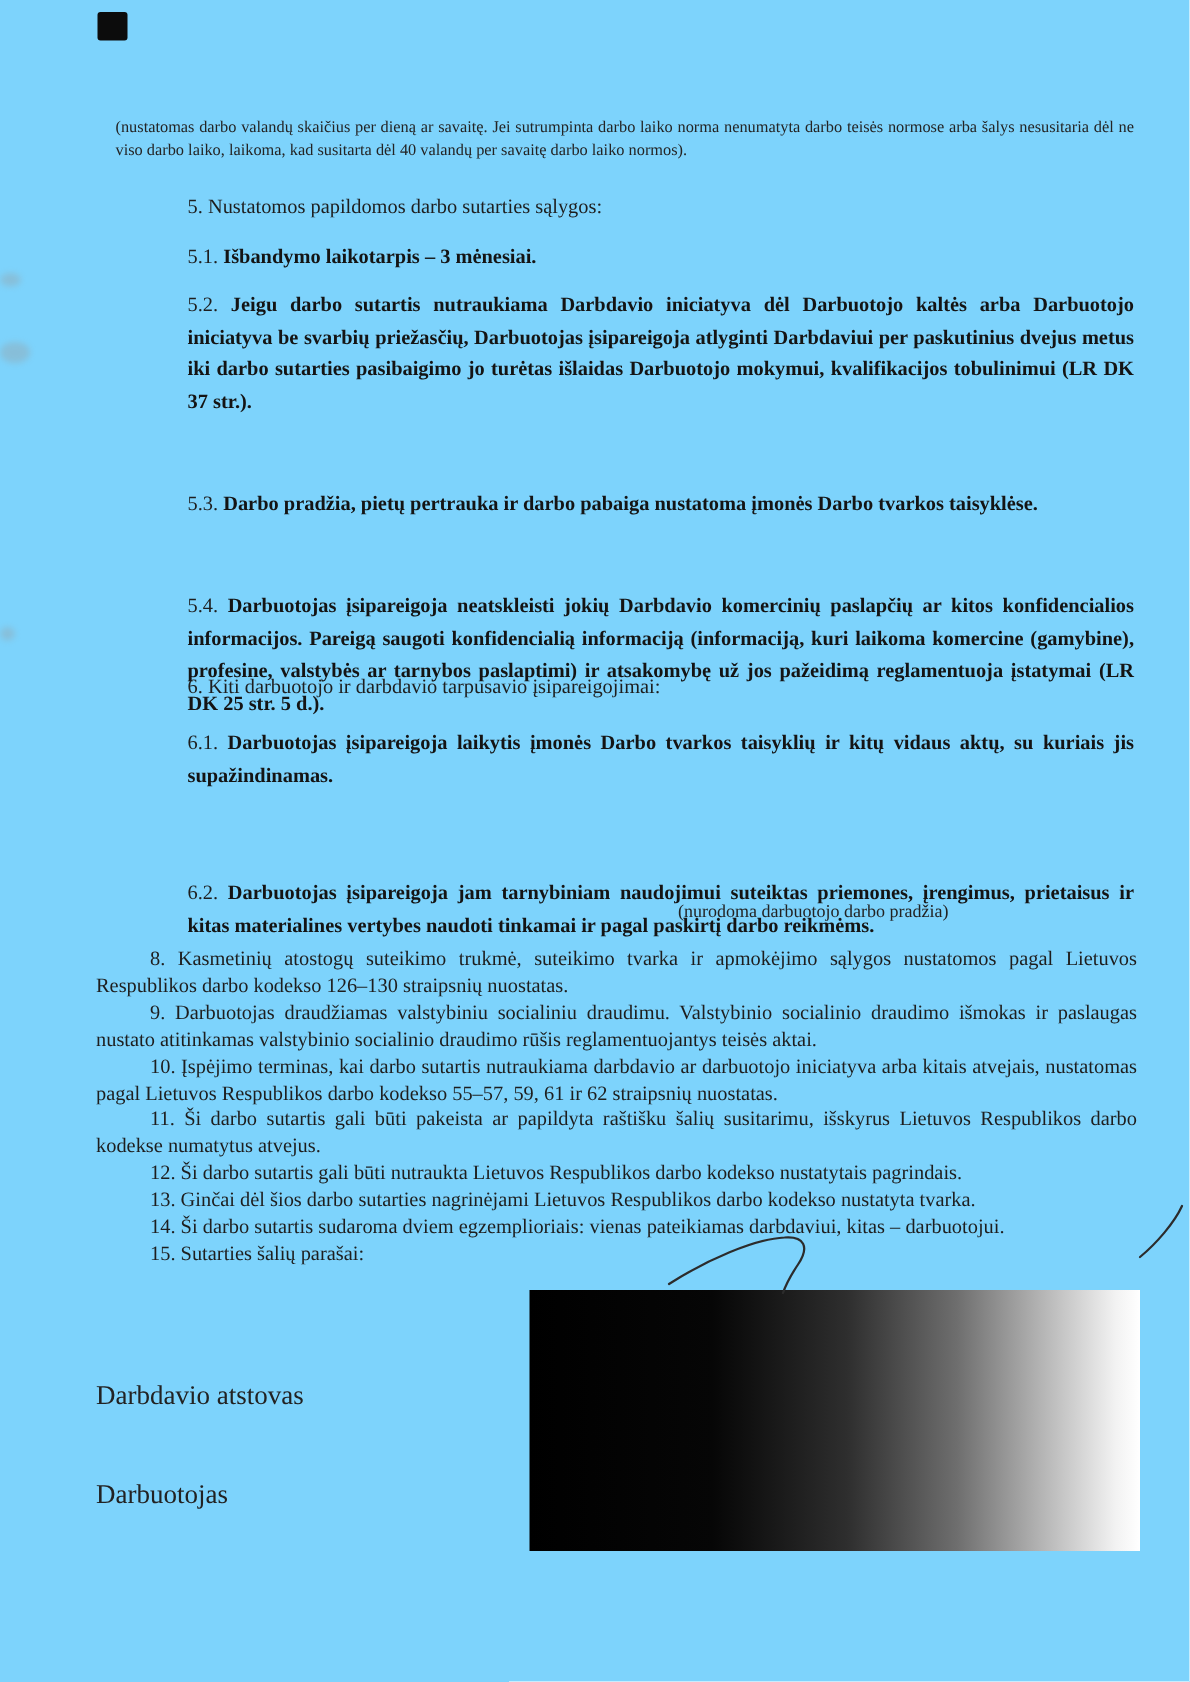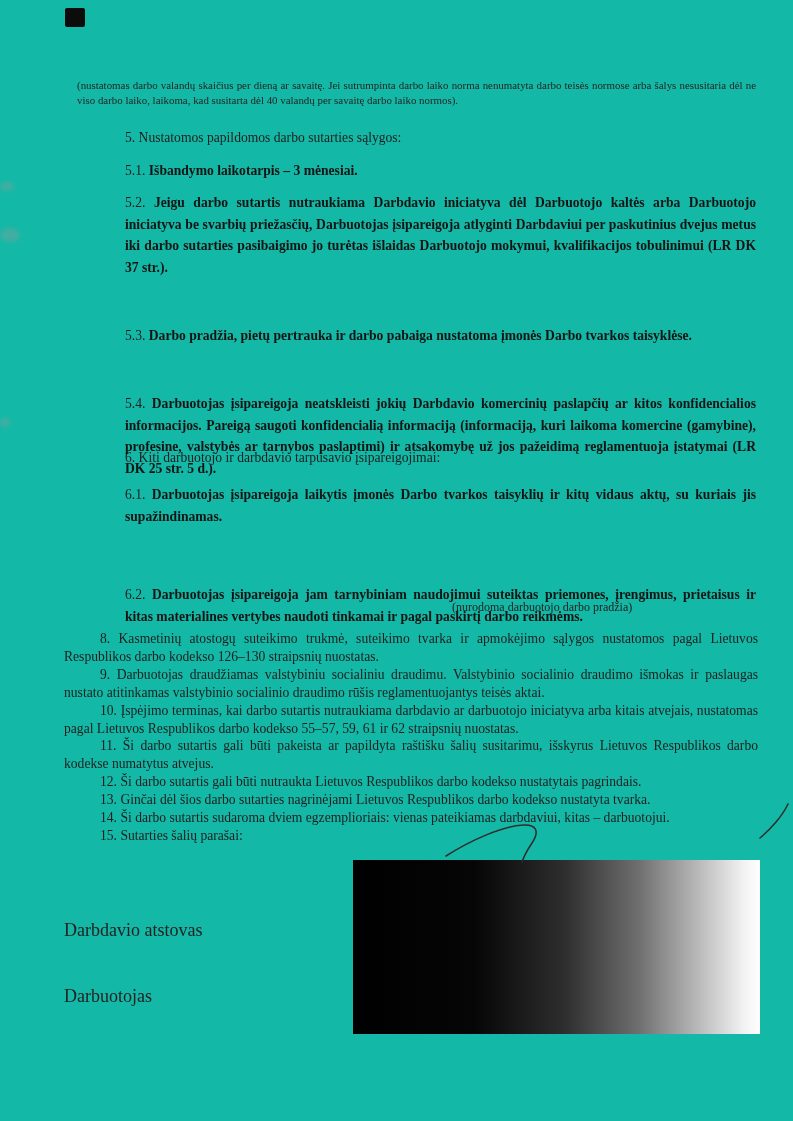--- a/index.html
+++ b/index.html
@@ -1,17 +1,17 @@
 <!DOCTYPE html>
 <html><head>
 <meta charset="utf-8">
 <style>
   html,body{margin:0;padding:0;background:#ffffff;}
   .page{
-    position:relative;width:793px;height:1121px;background:#14b8a6;
+    position:relative;width:793px;height:1121px;background:#7dd3fc;
     font-family:"Liberation Serif","DejaVu Serif",serif;color:#1e1e1e;
     overflow:hidden;
   }
   .abs{position:absolute;}
   .smallprint{
     left:77px;top:78px;width:679px;
     font-size:10.9px;line-height:15.4px;text-align:justify;color:#242424;
   }
   .sec{
     left:125px;width:631px;

